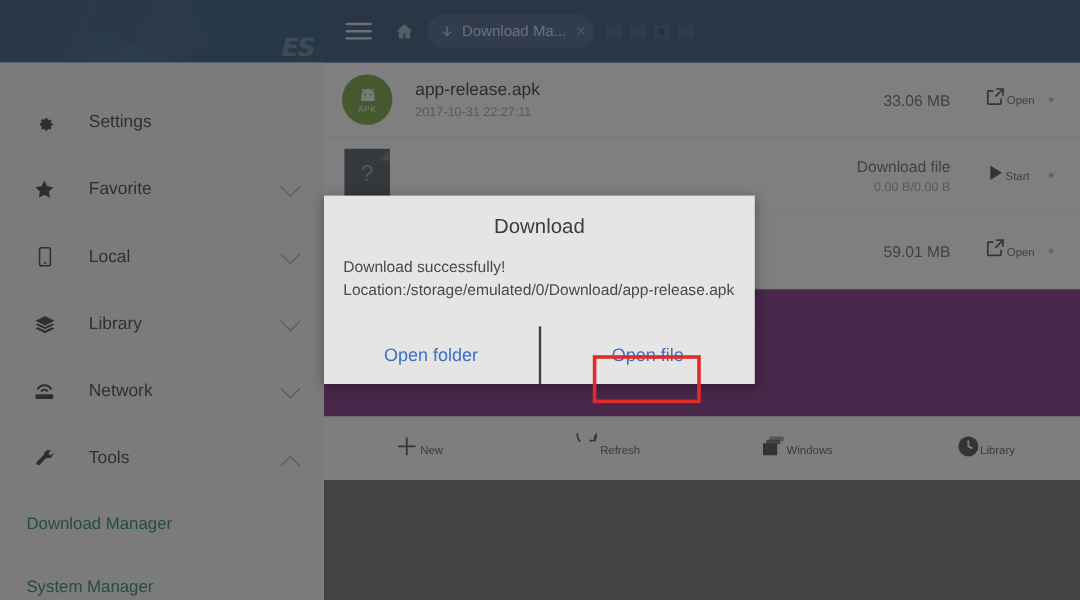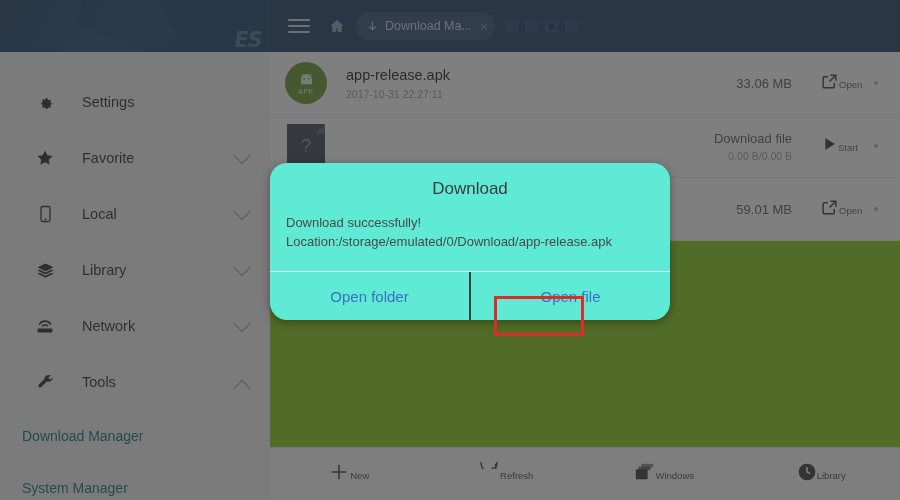--- a/index.html
+++ b/index.html
@@ -51,21 +51,21 @@
     letter-spacing: -1px;
     color: rgba(255,255,255,0.26);
     font-family: "DejaVu Sans", sans-serif;
   }
   .nav-list { padding-top: 22px; }
   .nav-item {
     position: relative;
     display: flex;
     align-items: center;
     height: 56px;
-    padding-left: 30px;
+    padding-left: 22px;
   }
   .nav-icon {
     width: 30px;
     display: flex;
     align-items: center;
     justify-content: center;
     color: #2b2b2b;
     flex: 0 0 30px;
   }
   .nav-label {
@@ -93,22 +93,22 @@
     padding-left: 22px;
     font-size: 14px;
     color: #0f766e;
     text-align: center;
   }
 
   
   #main {
     position: absolute;
     left: 270px; top: 0;
-    width: 630px; height: 500px;
-    background: #84cc16;
+    width: 630px; height: 400px;
+    background: #701a75;
   }
   #topbar {
     position: relative;
     height: 52px;
     background: #1b3f6b;
     display: flex;
     align-items: center;
     padding-left: 12px;
   }
   .hamburger {
@@ -318,24 +318,23 @@
     position: absolute;
     left: 0; top: 0;
     width: 900px; height: 500px;
     background: rgba(48,48,48,0.62);
   }
 
   
   #dialog {
     position: absolute;
     left: 270px; top: 163px;
-    width: 400px;
-    background: #5eead4;
+    width: 359px;
+    background: #e5e5e5;
     box-shadow: 0 2px 10px rgba(0,0,0,0.35);
-    border-radius: 17px;
   }
   #dialog-title {
     text-align: center;
     font-size: 17px;
     color: #3c3c3c;
     padding: 16px 0 14px 0;
   }
   #dialog-body {
     padding: 0 16px 20px 16px;
     font-size: 13px;

